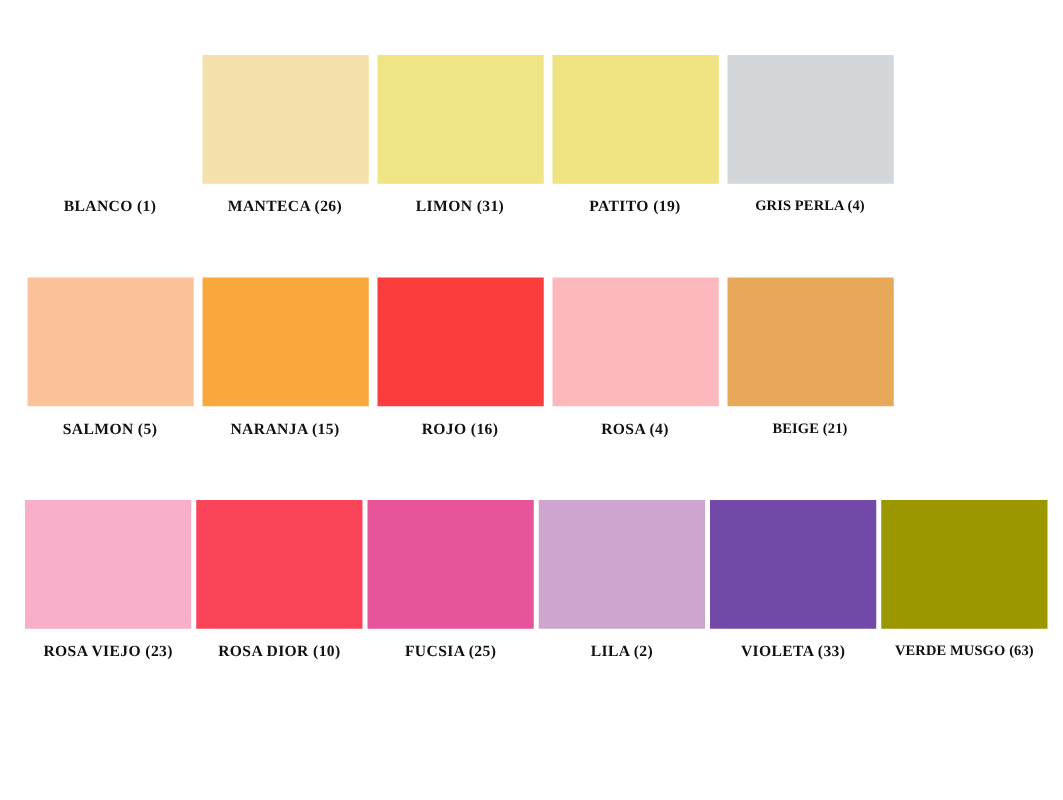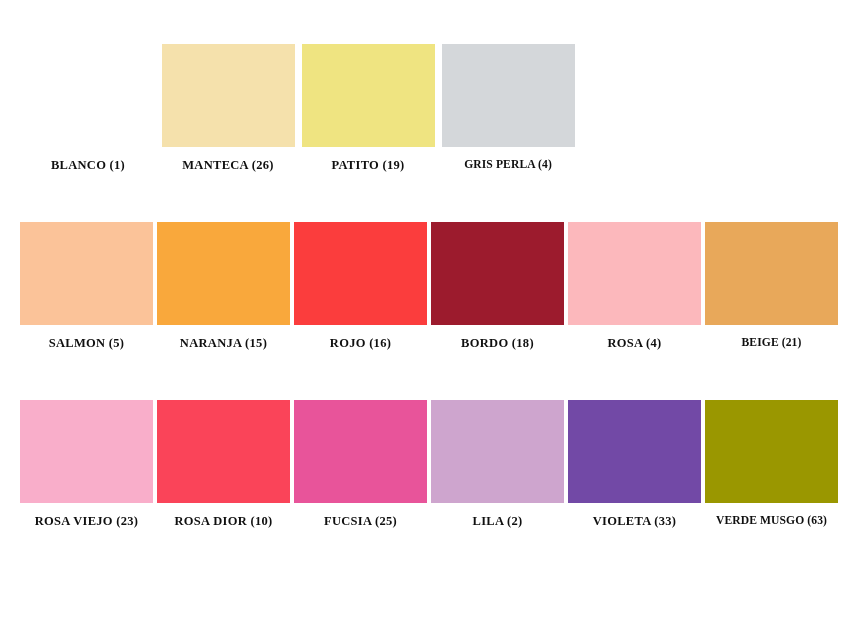--- a/index.html
+++ b/index.html
@@ -72,20 +72,24 @@
   <div class="swatch-row">
     <div class="swatch-cell">
       <div class="swatch-chip" style="background-color: rgb(255, 255, 255);"></div>
       <div class="swatch-label">BLANCO (1)</div>
     </div>
     <div class="swatch-cell">
       <div class="swatch-chip" style="background-color: rgb(245, 225, 172);"></div>
       <div class="swatch-label">MANTECA (26)</div>
     </div>
     <div class="swatch-cell">
+      <div class="swatch-chip" style="background-color: rgb(239, 229, 133);"></div>
+      <div class="swatch-label">LIMON (31)</div>
+    </div>
+    <div class="swatch-cell">
       <div class="swatch-chip" style="background-color: rgb(239, 228, 129);"></div>
       <div class="swatch-label">PATITO (19)</div>
     </div>
     <div class="swatch-cell">
       <div class="swatch-chip" style="background-color: rgb(212, 215, 218);"></div>
       <div class="swatch-label compact">GRIS PERLA (4)</div>
     </div>
   </div>
 
   <div class="swatch-row">
@@ -93,24 +97,20 @@
       <div class="swatch-chip" style="background-color: rgb(251, 195, 153);"></div>
       <div class="swatch-label">SALMON (5)</div>
     </div>
     <div class="swatch-cell">
       <div class="swatch-chip" style="background-color: rgb(249, 168, 60);"></div>
       <div class="swatch-label">NARANJA (15)</div>
     </div>
     <div class="swatch-cell">
       <div class="swatch-chip" style="background-color: rgb(251, 61, 61);"></div>
       <div class="swatch-label">ROJO (16)</div>
-    </div>
-    <div class="swatch-cell">
-      <div class="swatch-chip" style="background-color: rgb(156, 27, 45);"></div>
-      <div class="swatch-label">BORDO (18)</div>
     </div>
     <div class="swatch-cell">
       <div class="swatch-chip" style="background-color: rgb(252, 184, 188);"></div>
       <div class="swatch-label">ROSA (4)</div>
     </div>
     <div class="swatch-cell">
       <div class="swatch-chip" style="background-color: rgb(232, 168, 90);"></div>
       <div class="swatch-label compact">BEIGE (21)</div>
     </div>
   </div>

